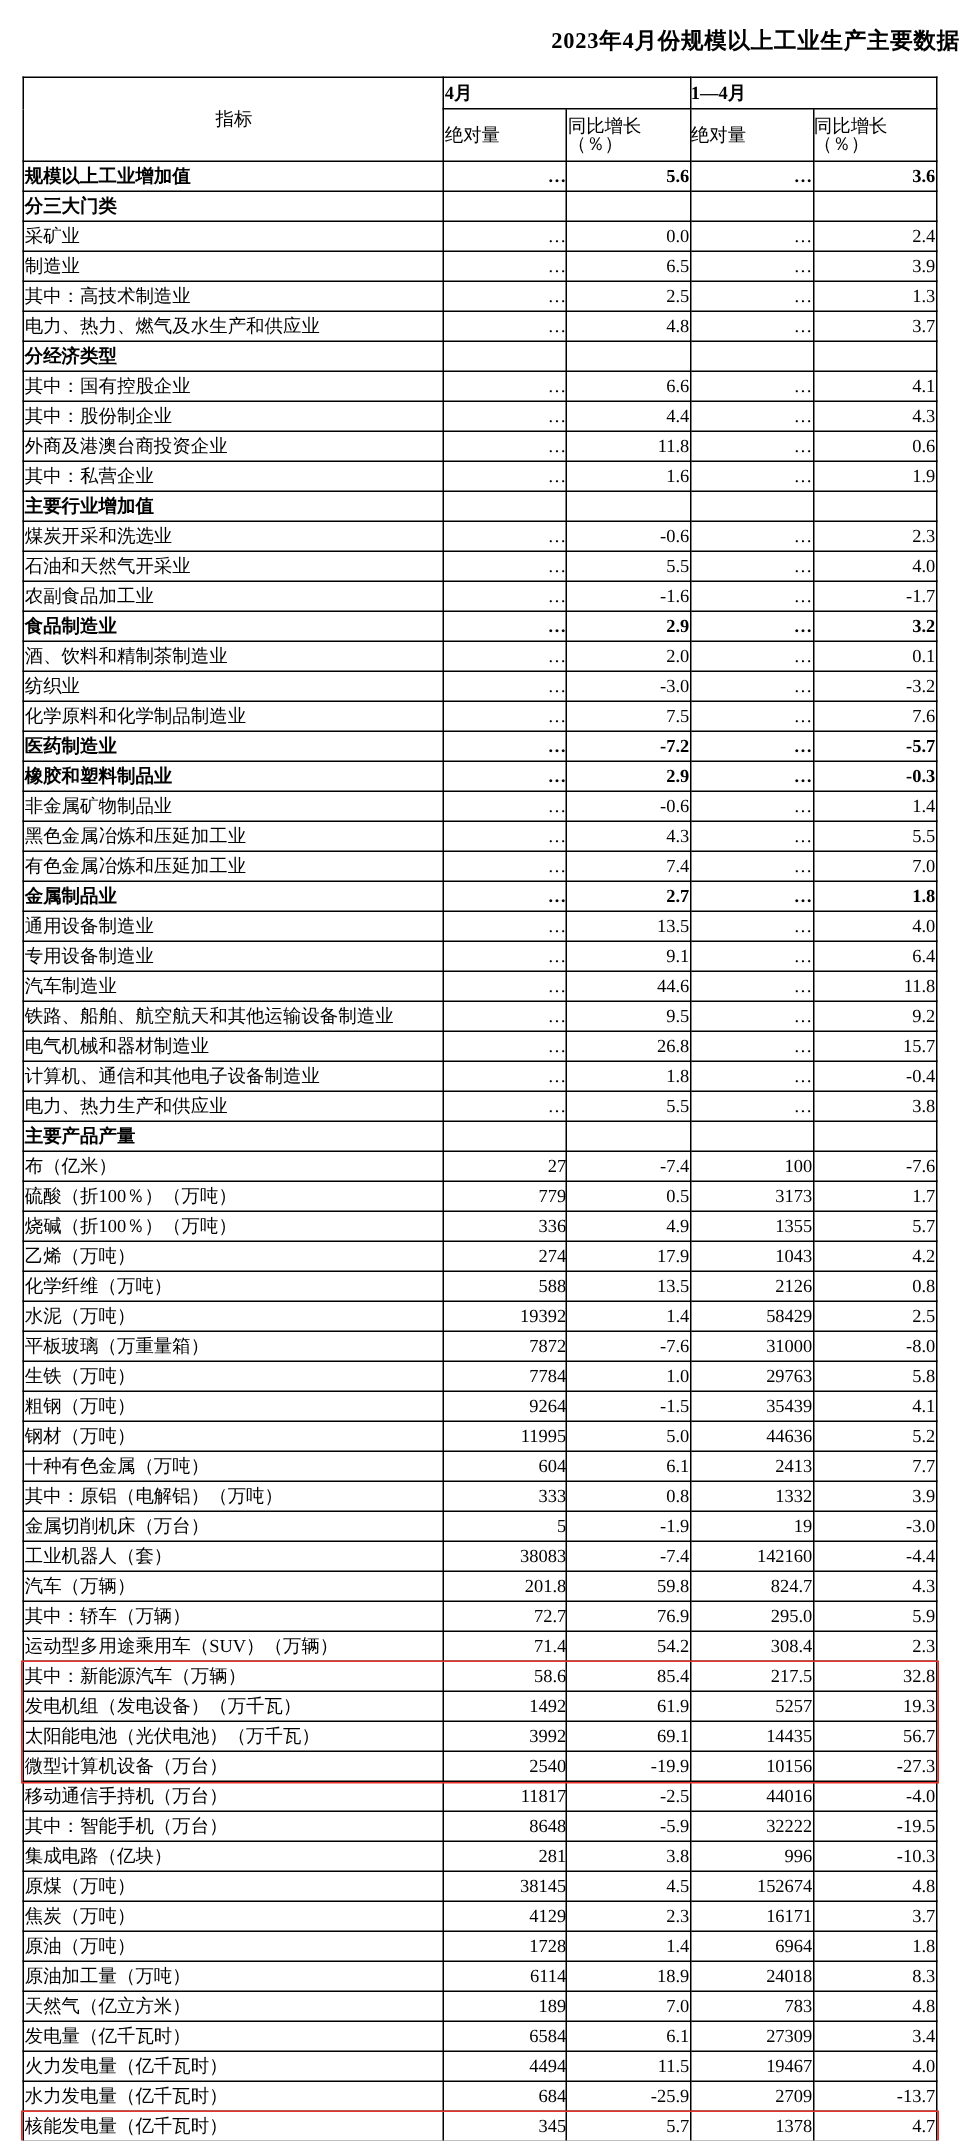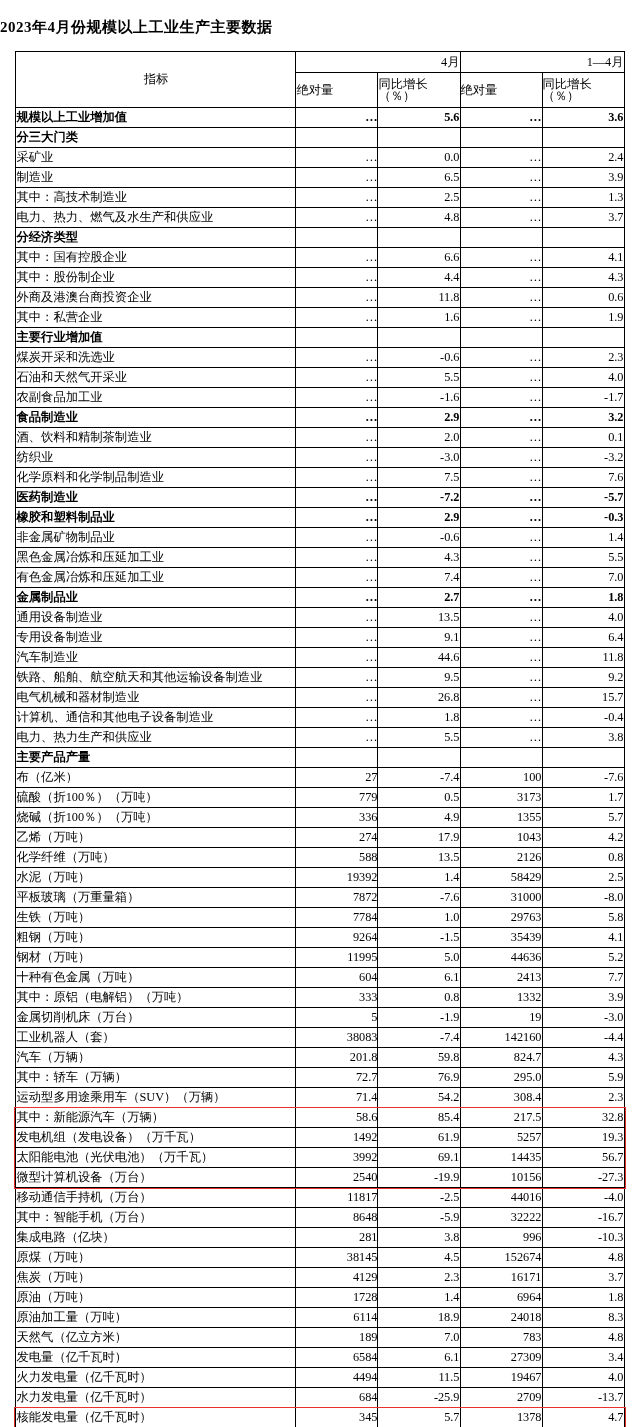--- a/index.html
+++ b/index.html
@@ -16,21 +16,21 @@
     overflow: hidden;
   }
   .page {
     width: 640px;
     height: 1427px;
     position: relative;
     box-sizing: border-box;
     padding: 0;
   }
   .doc-title {
-    text-align: left;
+    text-align: right;
     font-family: "Liberation Serif", serif;
     font-weight: bold;
     font-size: 15px;
     letter-spacing: 0.5px;
     padding-top: 18px;
     padding-bottom: 14px;
   }
   table.main {
     border-collapse: collapse;
     width: 608px;
@@ -38,22 +38,22 @@
     table-layout: fixed;
     font-size: 12.3px;
   }
   table.main th, table.main td {
     border: 1px solid #000000;
     padding: 0;
     vertical-align: middle;
     line-height: 1.0;
   }
   .hdr-cell {
-    text-align: right;
-    font-weight: normal;
+    text-align: left;
+    font-weight: bold;
     height: 20px;
   }
   .hdr-indicator {
     text-align: center;
     font-weight: normal;
   }
   .hdr-sub {
     text-align: left;
     font-weight: normal;
     height: 34px;
@@ -506,21 +506,21 @@
           <td class="val">11817</td>
           <td class="val">-2.5</td>
           <td class="val">44016</td>
           <td class="val">-4.0</td>
         </tr>
         <tr id="row-55">
           <td class="name i2">其中：智能手机（万台）</td>
           <td class="val">8648</td>
           <td class="val">-5.9</td>
           <td class="val">32222</td>
-          <td class="val">-16.7</td>
+          <td class="val">-19.5</td>
         </tr>
         <tr id="row-56">
           <td class="name i1">集成电路（亿块）</td>
           <td class="val">281</td>
           <td class="val">3.8</td>
           <td class="val">996</td>
           <td class="val">-10.3</td>
         </tr>
         <tr id="row-57">
           <td class="name i1">原煤（万吨）</td>

